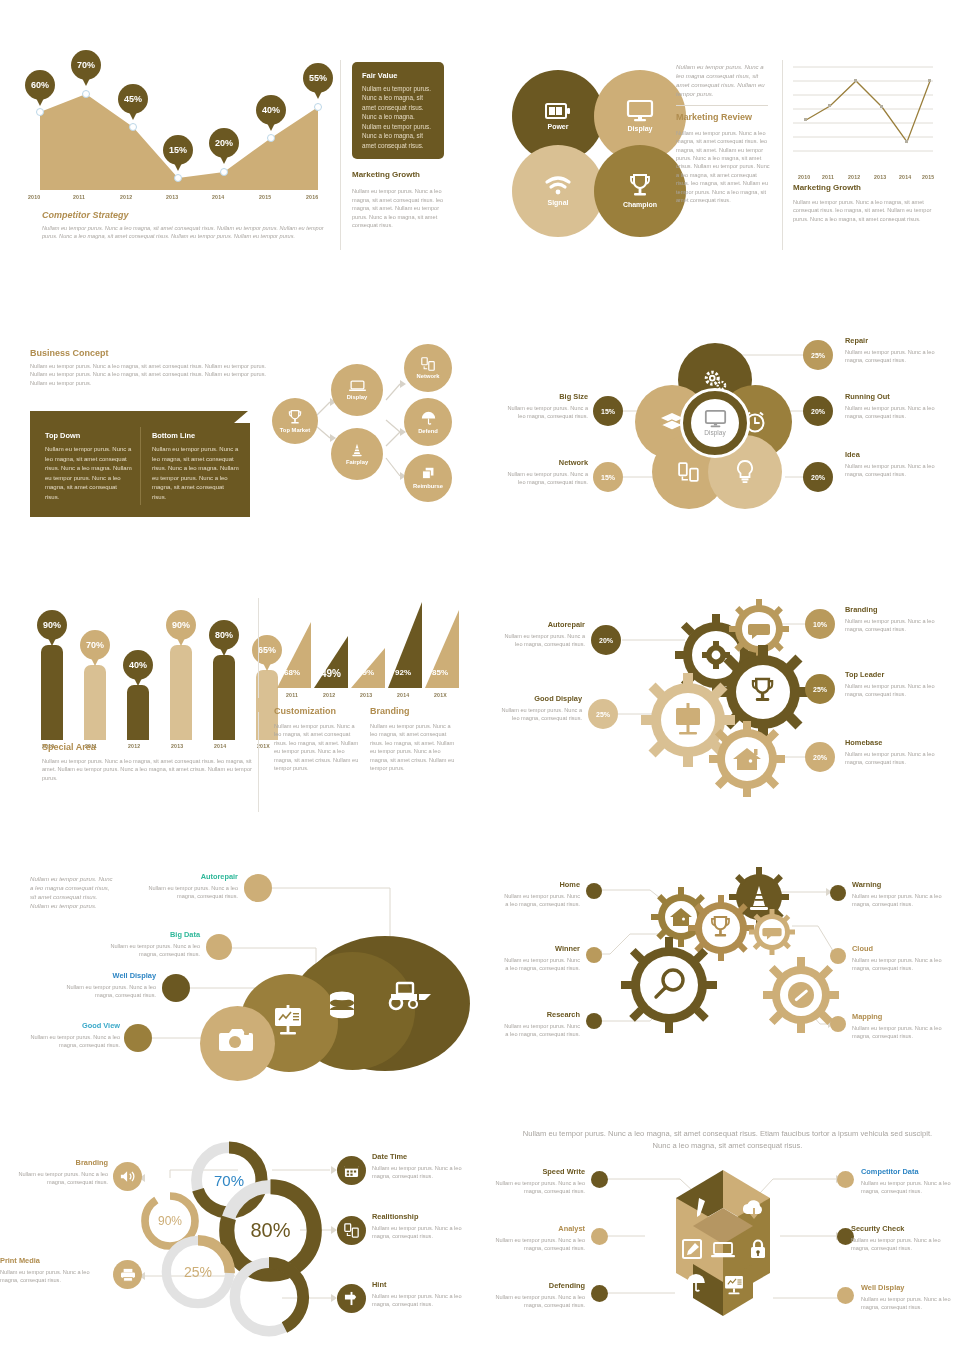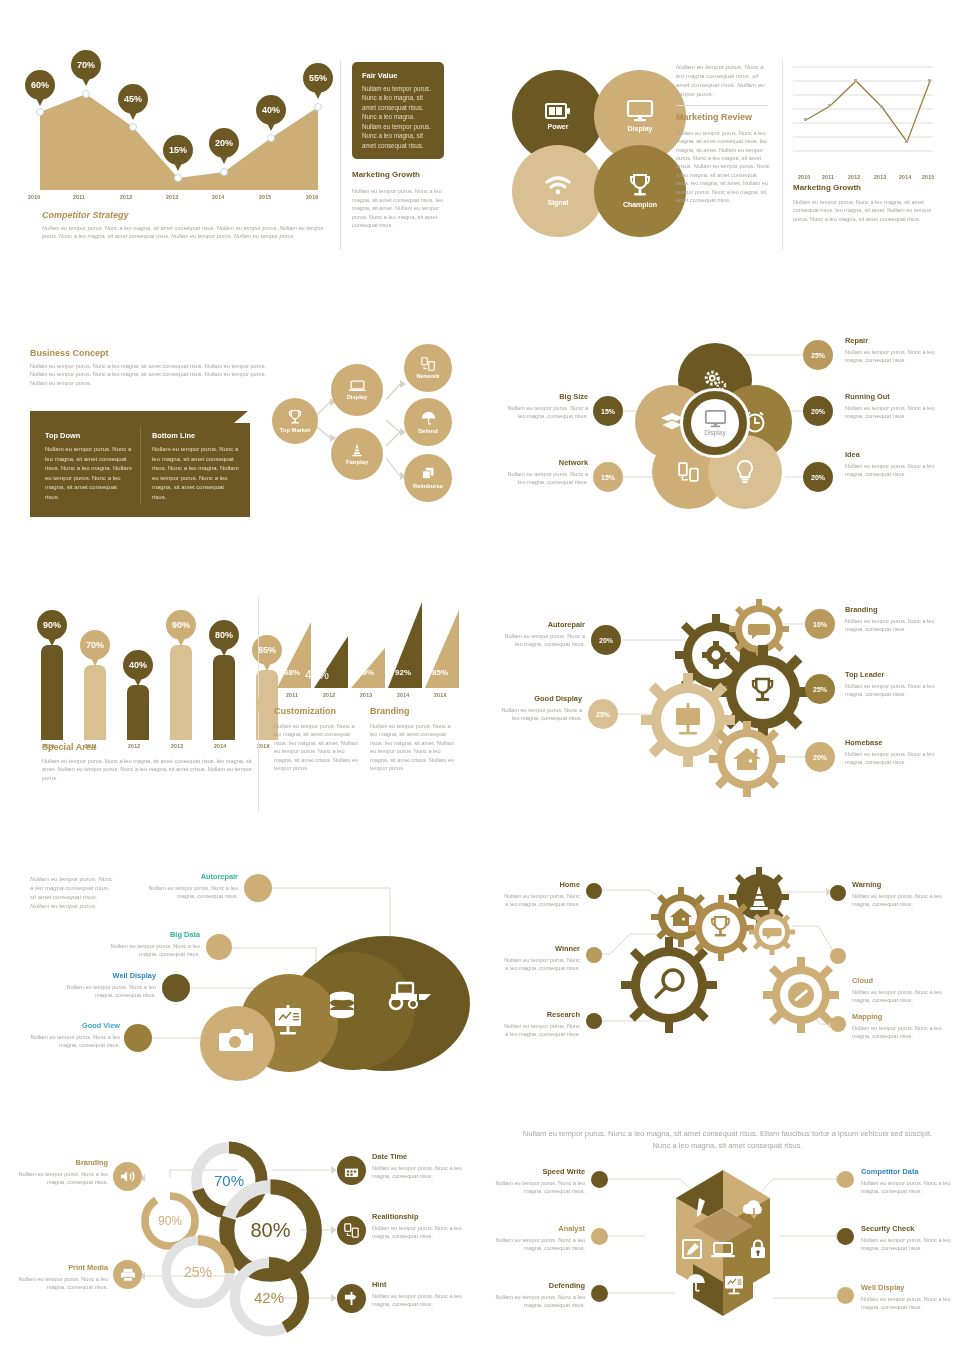--- a/index.html
+++ b/index.html
@@ -408,21 +408,21 @@
 <div class="blk" style="left:275px;top:600px;width:190px;height:100px;">
   <svg width="190" height="90" viewBox="0 0 190 90">
     <polygon points="2,88 36,88 36,22 2,88" fill="#cdae77"></polygon>
     <polygon points="39,88 73,88 73,36 39,88" fill="#6b5822"></polygon>
     <polygon points="76,88 110,88 110,48 76,88" fill="#cdae77"></polygon>
     <polygon points="113,88 147,88 147,2 113,88" fill="#6b5822"></polygon>
     <polygon points="150,88 184,88 184,10 150,88" fill="#cdae77"></polygon>
   </svg>
   <div style="position:absolute;left:0;top:68px;width:190px;height:14px;">
     <span style="position:absolute;left:9px;color:#fff;font-size:8px;font-weight:bold;">68%</span>
-    <span style="position:absolute;left:30px;color:#fff;font-size:12px;font-weight:normal;">49%</span>
+    <span style="position:absolute;left:46px;color:#fff;font-size:10px;font-weight:bold;">49%</span>
     <span style="position:absolute;left:83px;color:#fff;font-size:8px;font-weight:bold;">39%</span>
     <span style="position:absolute;left:120px;color:#fff;font-size:8px;font-weight:bold;">92%</span>
     <span style="position:absolute;left:157px;color:#fff;font-size:8px;font-weight:bold;">85%</span>
   </div>
   <div style="position:absolute;left:0;top:92px;width:190px;height:10px;">
     <span class="axis-lbl" style="position:absolute;left:11px;">2011</span>
     <span class="axis-lbl" style="position:absolute;left:48px;">2012</span>
     <span class="axis-lbl" style="position:absolute;left:85px;">2013</span>
     <span class="axis-lbl" style="position:absolute;left:122px;">2014</span>
     <span class="axis-lbl" style="position:absolute;left:159px;">201X</span>
@@ -802,21 +802,21 @@
   </div>
   <div style="position:absolute;left:0;top:144px;width:80px;text-align:right;">
     <div class="lbl-hd h-dark">Research</div>
     <p class="body-txt t55" style="margin:3px 0 0 0;">Nullam eu tempor purus. Nunc a leo magna, consequat risus.</p>
   </div>
   <div style="position:absolute;left:352px;top:14px;width:100px;">
     <div class="lbl-hd h-dark">Warning</div>
     <p class="body-txt t55" style="margin:3px 0 0 0;">Nullam eu tempor purus. Nunc a leo magna, consequat risus.</p>
   </div>
   <div style="position:absolute;left:352px;top:78px;width:100px;">
-    <div class="lbl-hd" style="color:#b08d4f;margin-top:32px;">Cloud</div>
+    <div class="lbl-hd" style="color:#b08d4f;">Cloud</div>
     <p class="body-txt t55" style="margin:3px 0 0 0;">Nullam eu tempor purus. Nunc a leo magna, consequat risus.</p>
   </div>
   <div style="position:absolute;left:352px;top:146px;width:100px;">
     <div class="lbl-hd" style="color:#b08d4f;">Mapping</div>
     <p class="body-txt t55" style="margin:3px 0 0 0;">Nullam eu tempor purus. Nunc a leo magna, consequat risus.</p>
   </div>
 </div>
 
 <div class="blk" style="left:0px;top:1136px;width:470px;height:210px;">
   <svg width="470" height="210" viewBox="0 0 470 210" style="position:absolute;left:0;top:0;">
@@ -857,21 +857,20 @@
   <svg width="76" height="76" viewBox="0 0 36 36" style="position:absolute;left:160px;top:98px;">
     <circle cx="18" cy="18" r="15" fill="none" stroke="#e2e2e2" stroke-width="4.4"></circle>
     <circle cx="18" cy="18" r="15" fill="none" stroke="#cdae77" stroke-width="5" stroke-dasharray="24 94" transform="rotate(-90 18 18)"></circle>
   </svg>
   <div style="position:absolute;left:160px;top:98px;width:76px;height:76px;display:flex;align-items:center;justify-content:center;font-size:14px;color:#cdae77;">25%</div>
 
   <svg width="82" height="82" viewBox="0 0 36 36" style="position:absolute;left:228px;top:120px;">
     <circle cx="18" cy="18" r="15" fill="none" stroke="#e2e2e2" stroke-width="4.6"></circle>
     <circle cx="18" cy="18" r="15" fill="none" stroke="#6b5822" stroke-width="5.2" stroke-dasharray="40 94" transform="rotate(-90 18 18)"></circle>
   </svg>
-  <div style="position:absolute;left:228px;top:120px;width:82px;height:82px;display:flex;align-items:center;justify-content:center;font-size:15px;color:#b08d4f;">42%</div>
 
   <div style="position:absolute;left:113px;top:26px;width:29px;height:29px;border-radius:50%;background:#cdae77;display:flex;align-items:center;justify-content:center;">
     <svg width="16" height="13" viewBox="0 0 18 14">
       <polygon points="1,5 4,5 8,1 8,13 4,9 1,9" fill="#fff"></polygon>
       <path d="M11 4 a4 4 0 0 1 0 6" fill="none" stroke="#fff" stroke-width="1.5"></path>
       <path d="M13.5 2 a7 7 0 0 1 0 10" fill="none" stroke="#fff" stroke-width="1.5"></path>
     </svg>
   </div>
   <div style="position:absolute;left:113px;top:124px;width:29px;height:29px;border-radius:50%;background:#cdae77;display:flex;align-items:center;justify-content:center;">
     <svg width="16" height="14" viewBox="0 0 18 16">
@@ -906,21 +905,21 @@
       <rect x="7" y="1" width="2" height="14" fill="#fff"></rect>
       <polygon points="1,4 11,4 13,6.5 11,9 1,9" fill="#fff"></polygon>
       <polygon points="15,10 5,10 3,7.5" fill="#fff" opacity="0"></polygon>
     </svg>
   </div>
 
   <div style="position:absolute;left:0;top:22px;width:108px;text-align:right;">
     <div class="lbl-hd" style="color:#b08d4f;">Branding</div>
     <p class="body-txt t55" style="margin:3px 0 0 0;">Nullam eu tempor purus. Nunc a leo magna, consequat risus.</p>
   </div>
-  <div style="position:absolute;left:0;top:127px;width:108px;text-align:right;">
+  <div style="position:absolute;left:0;top:120px;width:108px;">
     <div class="lbl-hd" style="color:#b08d4f;">Print Media</div>
     <p class="body-txt t55" style="margin:3px 0 0 0;">Nullam eu tempor purus. Nunc a leo magna, consequat risus.</p>
   </div>
   <div style="position:absolute;left:372px;top:16px;width:96px;">
     <div class="lbl-hd h-dark">Date Time</div>
     <p class="body-txt t55" style="margin:3px 0 0 0;">Nullam eu tempor purus. Nunc a leo magna, consequat risus.</p>
   </div>
   <div style="position:absolute;left:372px;top:76px;width:96px;">
     <div class="lbl-hd h-dark">Realitionship</div>
     <p class="body-txt t55" style="margin:3px 0 0 0;">Nullam eu tempor purus. Nunc a leo magna, consequat risus.</p>
@@ -1022,21 +1021,21 @@
     <p class="body-txt t55" style="margin:3px 0 0 0;">Nullam eu tempor purus. Nunc a leo magna, consequat risus.</p>
   </div>
   <div style="position:absolute;left:0;top:159px;width:90px;text-align:right;">
     <div class="lbl-hd h-dark">Defending</div>
     <p class="body-txt t55" style="margin:3px 0 0 0;">Nullam eu tempor purus. Nunc a leo magna, consequat risus.</p>
   </div>
   <div style="position:absolute;left:366px;top:45px;width:98px;">
     <div class="lbl-hd" style="color:#2f86c4;">Competitor Data</div>
     <p class="body-txt t55" style="margin:3px 0 0 0;">Nullam eu tempor purus. Nunc a leo magna, consequat risus.</p>
   </div>
-  <div style="position:absolute;left:366px;top:102px;width:98px;">
+  <div style="position:absolute;left:356px;top:102px;width:98px;">
     <div class="lbl-hd h-dark">Security Check</div>
     <p class="body-txt t55" style="margin:3px 0 0 0;">Nullam eu tempor purus. Nunc a leo magna, consequat risus.</p>
   </div>
   <div style="position:absolute;left:366px;top:161px;width:98px;">
     <div class="lbl-hd" style="color:#b08d4f;">Well Display</div>
     <p class="body-txt t55" style="margin:3px 0 0 0;">Nullam eu tempor purus. Nunc a leo magna, consequat risus.</p>
   </div>
 </div>
 
 </div>

